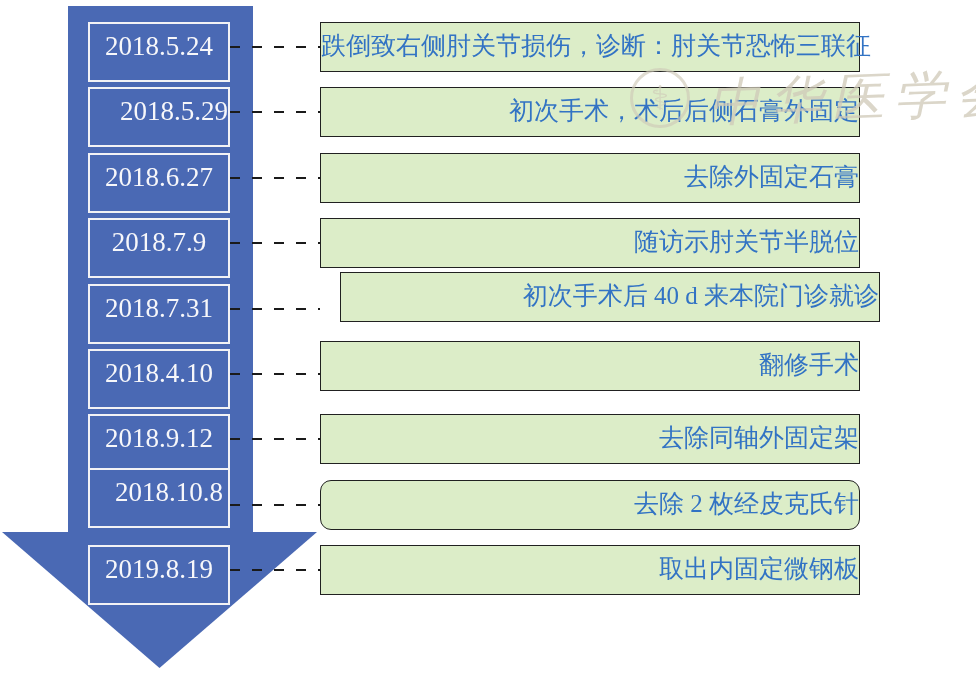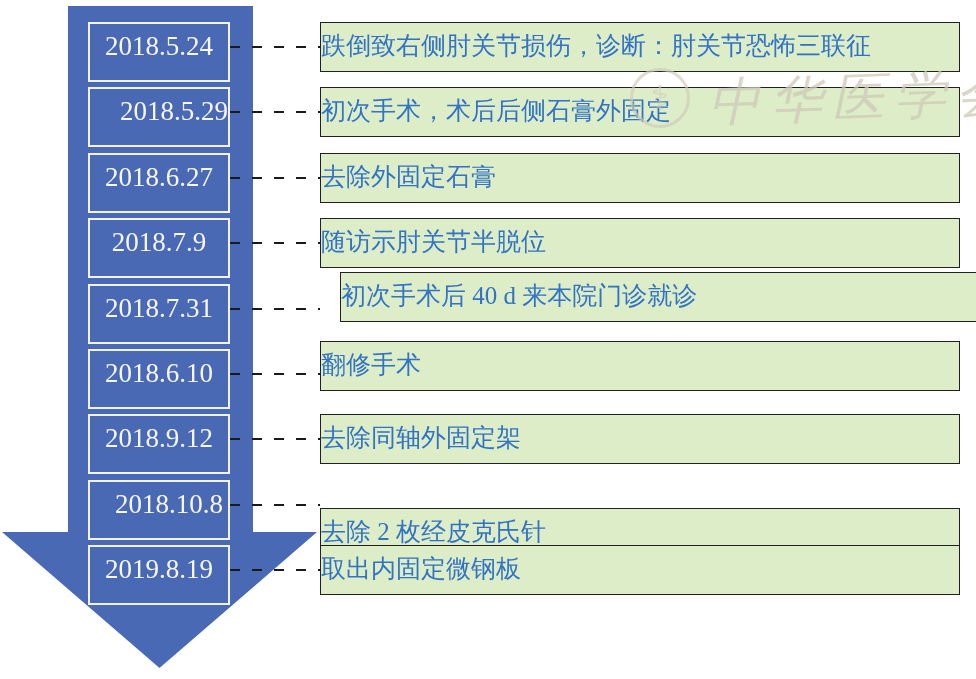--- a/index.html
+++ b/index.html
@@ -47,28 +47,28 @@
     white-space:nowrap;
   }
   .connector{
     position:absolute;
     left:230px;width:90px;height:2px;
     background:repeating-linear-gradient(90deg,var(--connector) 0 10px,transparent 10px 22px);
     z-index:4;
   }
   .event-box{
     position:absolute;
-    left:320px;width:640px;height:50px;
+    left:320px;width:540px;height:50px;
     box-sizing:border-box;
     background:var(--box-fill);
     border:1.5px solid var(--box-border);
     color:var(--event-text);
     font-size:25px;
     line-height:46px;
-    text-align:left;
+    text-align:right;
     z-index:2;
     white-space:nowrap;
   }
   .watermark{
     position:absolute;
     left:630px;top:56px;width:340px;height:84px;
     display:flex;align-items:center;
     color:var(--wm);
     opacity:0.75;
     z-index:5;
@@ -137,40 +137,40 @@
 
   <div class="date-box" style="top: 284px;">
     <span>2018.7.31</span>
   </div>
   <div class="connector" style="top: 308px;"></div>
   <div class="event-box" style="top: 272px; margin-left: 20px;">
     <span>初次手术后 40 d 来本院门诊就诊</span>
   </div>
 
   <div class="date-box" style="top: 349px;">
-    <span>2018.6.10</span>
+    <span>2018.4.10</span>
   </div>
   <div class="connector" style="top: 373px;"></div>
   <div class="event-box" style="top: 341px;">
     <span>翻修手术</span>
   </div>
 
   <div class="date-box" style="top: 414px;">
     <span>2018.9.12</span>
   </div>
   <div class="connector" style="top: 438px;"></div>
   <div class="event-box" style="top: 414px;">
     <span>去除同轴外固定架</span>
   </div>
 
-  <div class="date-box" style="top: 480px; padding-left: 20px;">
+  <div class="date-box" style="top: 468px; padding-left: 20px;">
     <span>2018.10.8</span>
   </div>
   <div class="connector" style="top: 504px;"></div>
-  <div class="event-box" style="top: 508px;">
+  <div class="event-box" style="top: 480px; border-radius: 11px;">
     <span>去除 2 枚经皮克氏针</span>
   </div>
 
   <div class="date-box" style="top: 545px;">
     <span>2019.8.19</span>
   </div>
   <div class="connector" style="top: 569px;"></div>
   <div class="event-box" style="top: 545px;">
     <span>取出内固定微钢板</span>
   </div>

